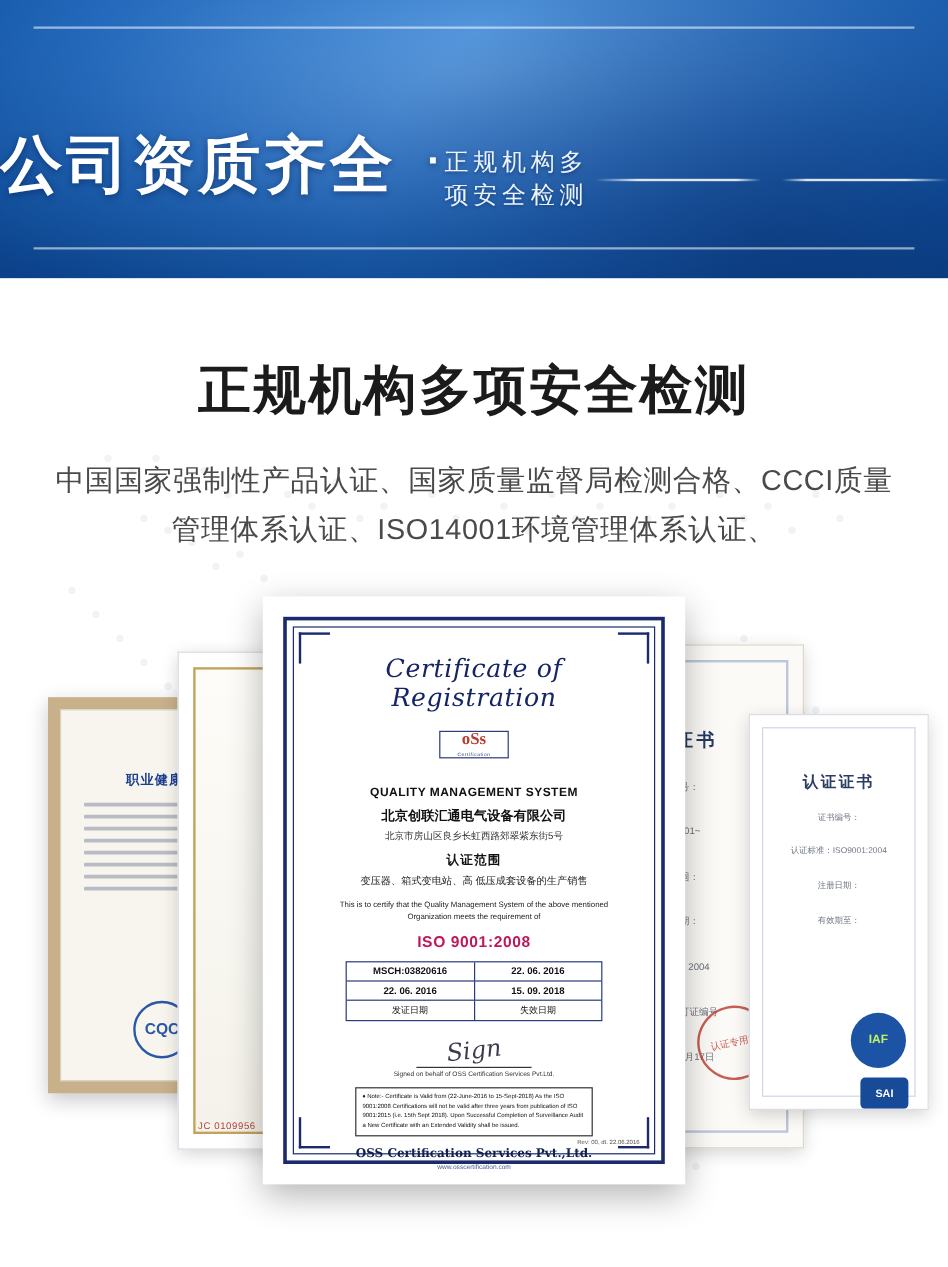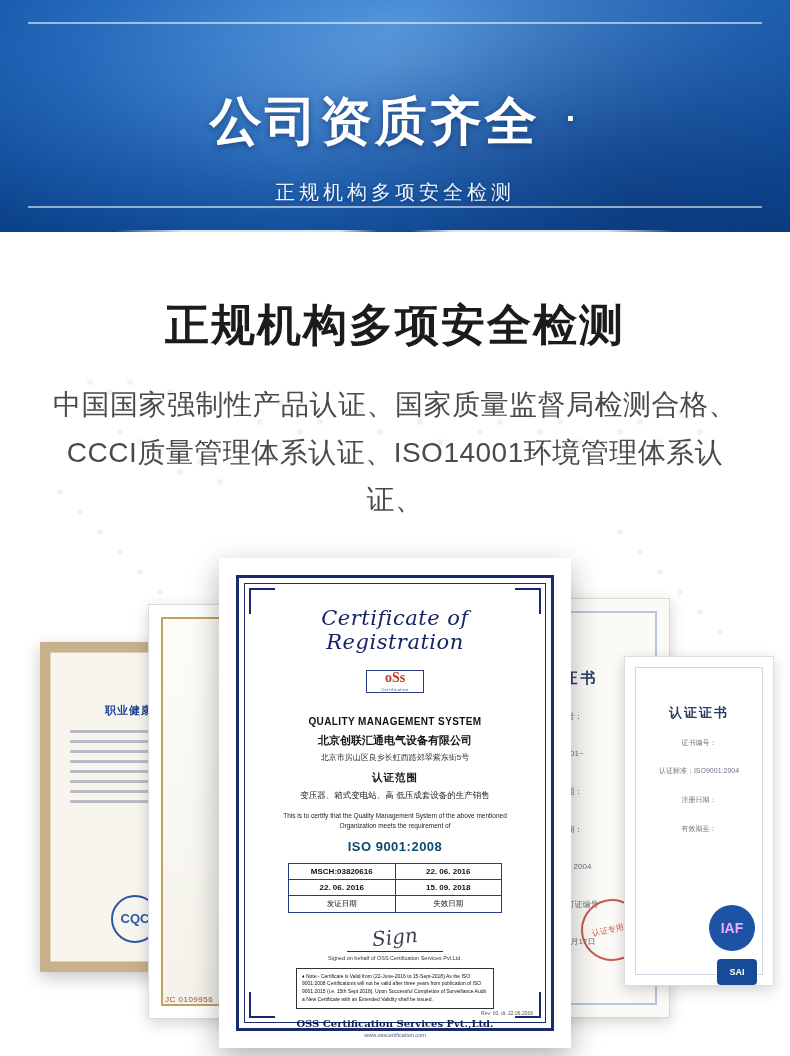--- a/index.html
+++ b/index.html
@@ -41,23 +41,22 @@
     position: absolute;
     right: -200px; bottom: -220px;
     width: 700px; height: 500px;
     background: radial-gradient(ellipse at center, rgba(10,48,110,0.55) 0%, rgba(10,48,110,0) 70%);
     pointer-events: none;
   }
   .banner-inner {
     position: absolute;
     inset: 0;
     display: flex;
-    flex-direction: column;
     align-items: center;
-    justify-content: flex-end;
+    justify-content: center;
     z-index: 3;
     margin-top: 44px;
   }
   .banner-frame {
     position: absolute;
     left: 28px; right: 28px; top: 22px; bottom: 24px;
     border-top: 2px solid rgba(255,255,255,0.55);
     border-bottom: 2px solid rgba(255,255,255,0.55);
     z-index: 2;
   }
@@ -121,21 +120,21 @@
   }
   .section-title {
     font-size: 44px;
     font-weight: bold;
     color: #1b1b1b;
     letter-spacing: 2px;
   }
   .section-desc {
     margin: 26px auto 0;
     width: 700px;
-    font-size: 28px;
+    font-size: 24px;
     line-height: 1.7;
     color: #4a4a4a;
     letter-spacing: 0.5px;
   }
 
   
   .gallery {
     position: relative;
     z-index: 2;
     width: 790px;
@@ -258,23 +257,23 @@
     width: 100%; height: 100%;
     border: 1px solid #cfd6e4;
     padding: 12px 8px;
     display: flex; flex-direction: column; align-items: center;
   }
   .cert-d .cn-head { margin-top: 24px; font-size: 13px; color: #2b3d64; font-weight: bold; letter-spacing: 2px; }
   .cert-d .sm { margin-top: 14px; font-size: 7px; color: #6f7585; line-height: 2.1; text-align: center; }
   .cert-d .iaf {
     position: absolute; right: 18px; bottom: 34px;
     width: 46px; height: 46px; border-radius: 50%;
-    background: #1d53a5; color: #f0abfc;
+    background: #1d53a5; color: #bef264;
     display: flex; align-items: center; justify-content: center;
-    font-size: 14px; font-weight: bold;
+    font-size: 10px; font-weight: bold;
   }
   .cert-d .sai {
     position: absolute; right: 16px; bottom: 0px;
     width: 40px; height: 26px; border-radius: 4px;
     background: #174a97; color: #fff;
     display: flex; align-items: center; justify-content: center;
     font-size: 9px; font-weight: bold;
   }
 
   
@@ -361,21 +360,21 @@
   .cm-scope-label {
     margin-top: 8px; font-size: 10.5px; font-weight: bold; color: #111; letter-spacing: 1px;
   }
   .cm-scope {
     margin-top: 5px; font-size: 8.5px; color: #222;
   }
   .cm-attest {
     margin-top: 9px; font-size: 6.5px; color: #222; line-height: 1.6;
   }
   .cm-iso {
-    margin-top: 7px; font-size: 13px; font-weight: bold; color: #0c4a6e; letter-spacing: 0.5px;
+    margin-top: 7px; font-size: 13px; font-weight: bold; color: #be185d; letter-spacing: 0.5px;
   }
   .cm-table {
     margin-top: 9px;
     width: 214px;
     border: 1px solid #2a3a7a;
     font-size: 7.5px;
     color: #111;
   }
   .cm-tr { display: flex; }
   .cm-td {

